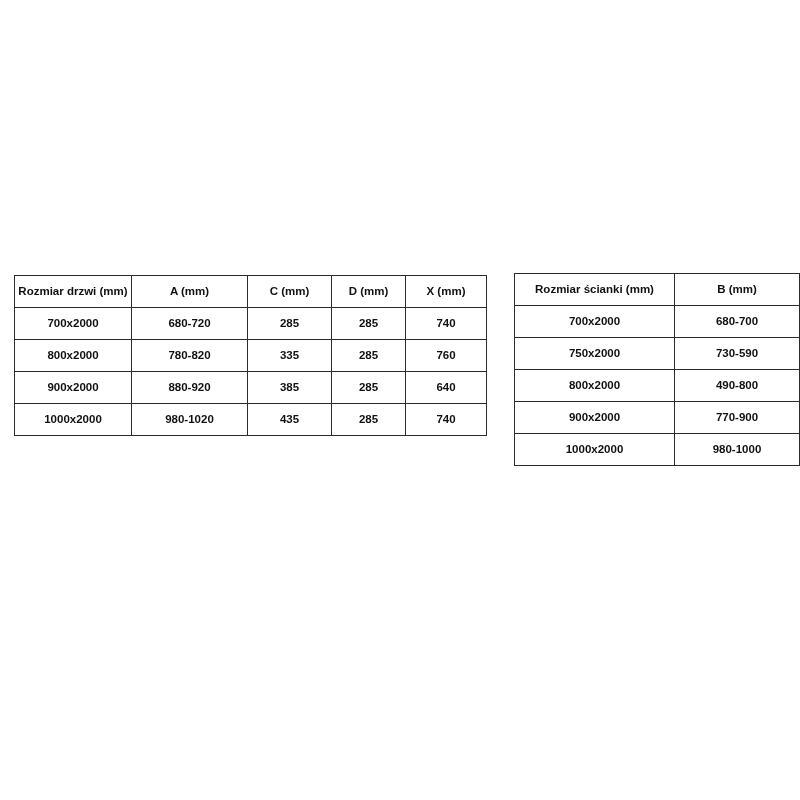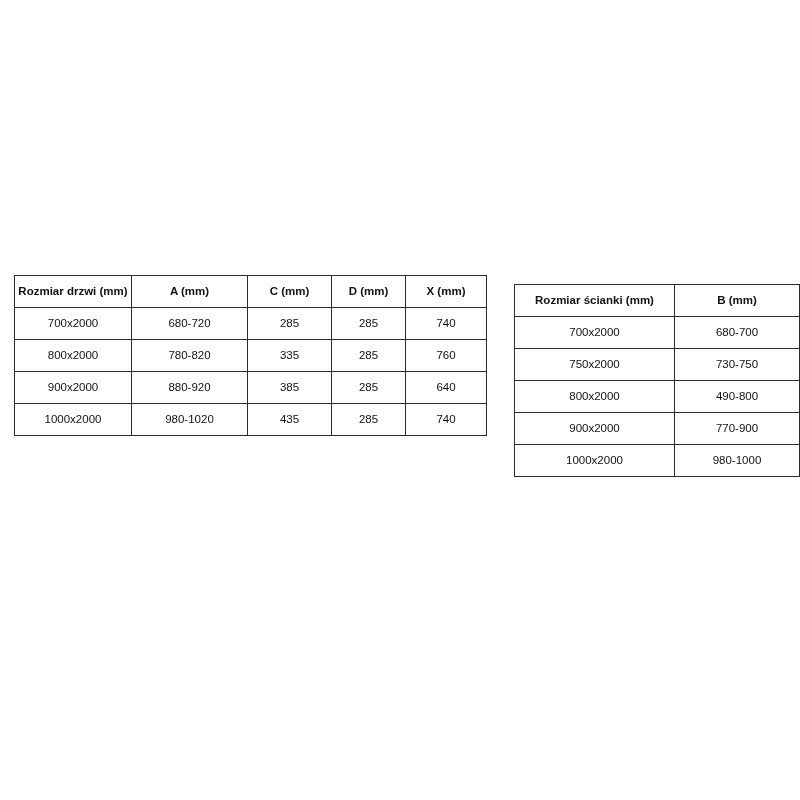--- a/index.html
+++ b/index.html
@@ -35,39 +35,39 @@
     color: #111111;
     padding: 0;
     height: 31px;
     line-height: 31px;
     white-space: nowrap;
   }
   table.spec th {
     font-weight: bold;
   }
   table.spec td {
-    font-weight: normal;
+    font-weight: bold;
   }
 
   
   #doors-table {
     left: 14px;
     top: 275px;
     width: 472px;
   }
   #doors-table col.c0 { width: 117px; }
   #doors-table col.c1 { width: 116px; }
   #doors-table col.c2 { width: 84px; }
   #doors-table col.c3 { width: 74px; }
   #doors-table col.c4 { width: 81px; }
 
   
   #wall-table {
     left: 514px;
-    top: 284px;
+    top: 273px;
     width: 285px;
     padding-left: 15px;
   }
   #wall-table col.w0 { width: 160px; }
   #wall-table col.w1 { width: 125px; }
 </style>
 </head>
 <body>
 
 <div class="sheet">
@@ -132,21 +132,21 @@
         <th>B (mm)</th>
       </tr>
     </thead>
     <tbody>
       <tr>
         <td>700x2000</td>
         <td>680-700</td>
       </tr>
       <tr>
         <td>750x2000</td>
-        <td>730-750</td>
+        <td>730-590</td>
       </tr>
       <tr>
         <td>800x2000</td>
         <td>490-800</td>
       </tr>
       <tr>
         <td>900x2000</td>
         <td>770-900</td>
       </tr>
       <tr>

